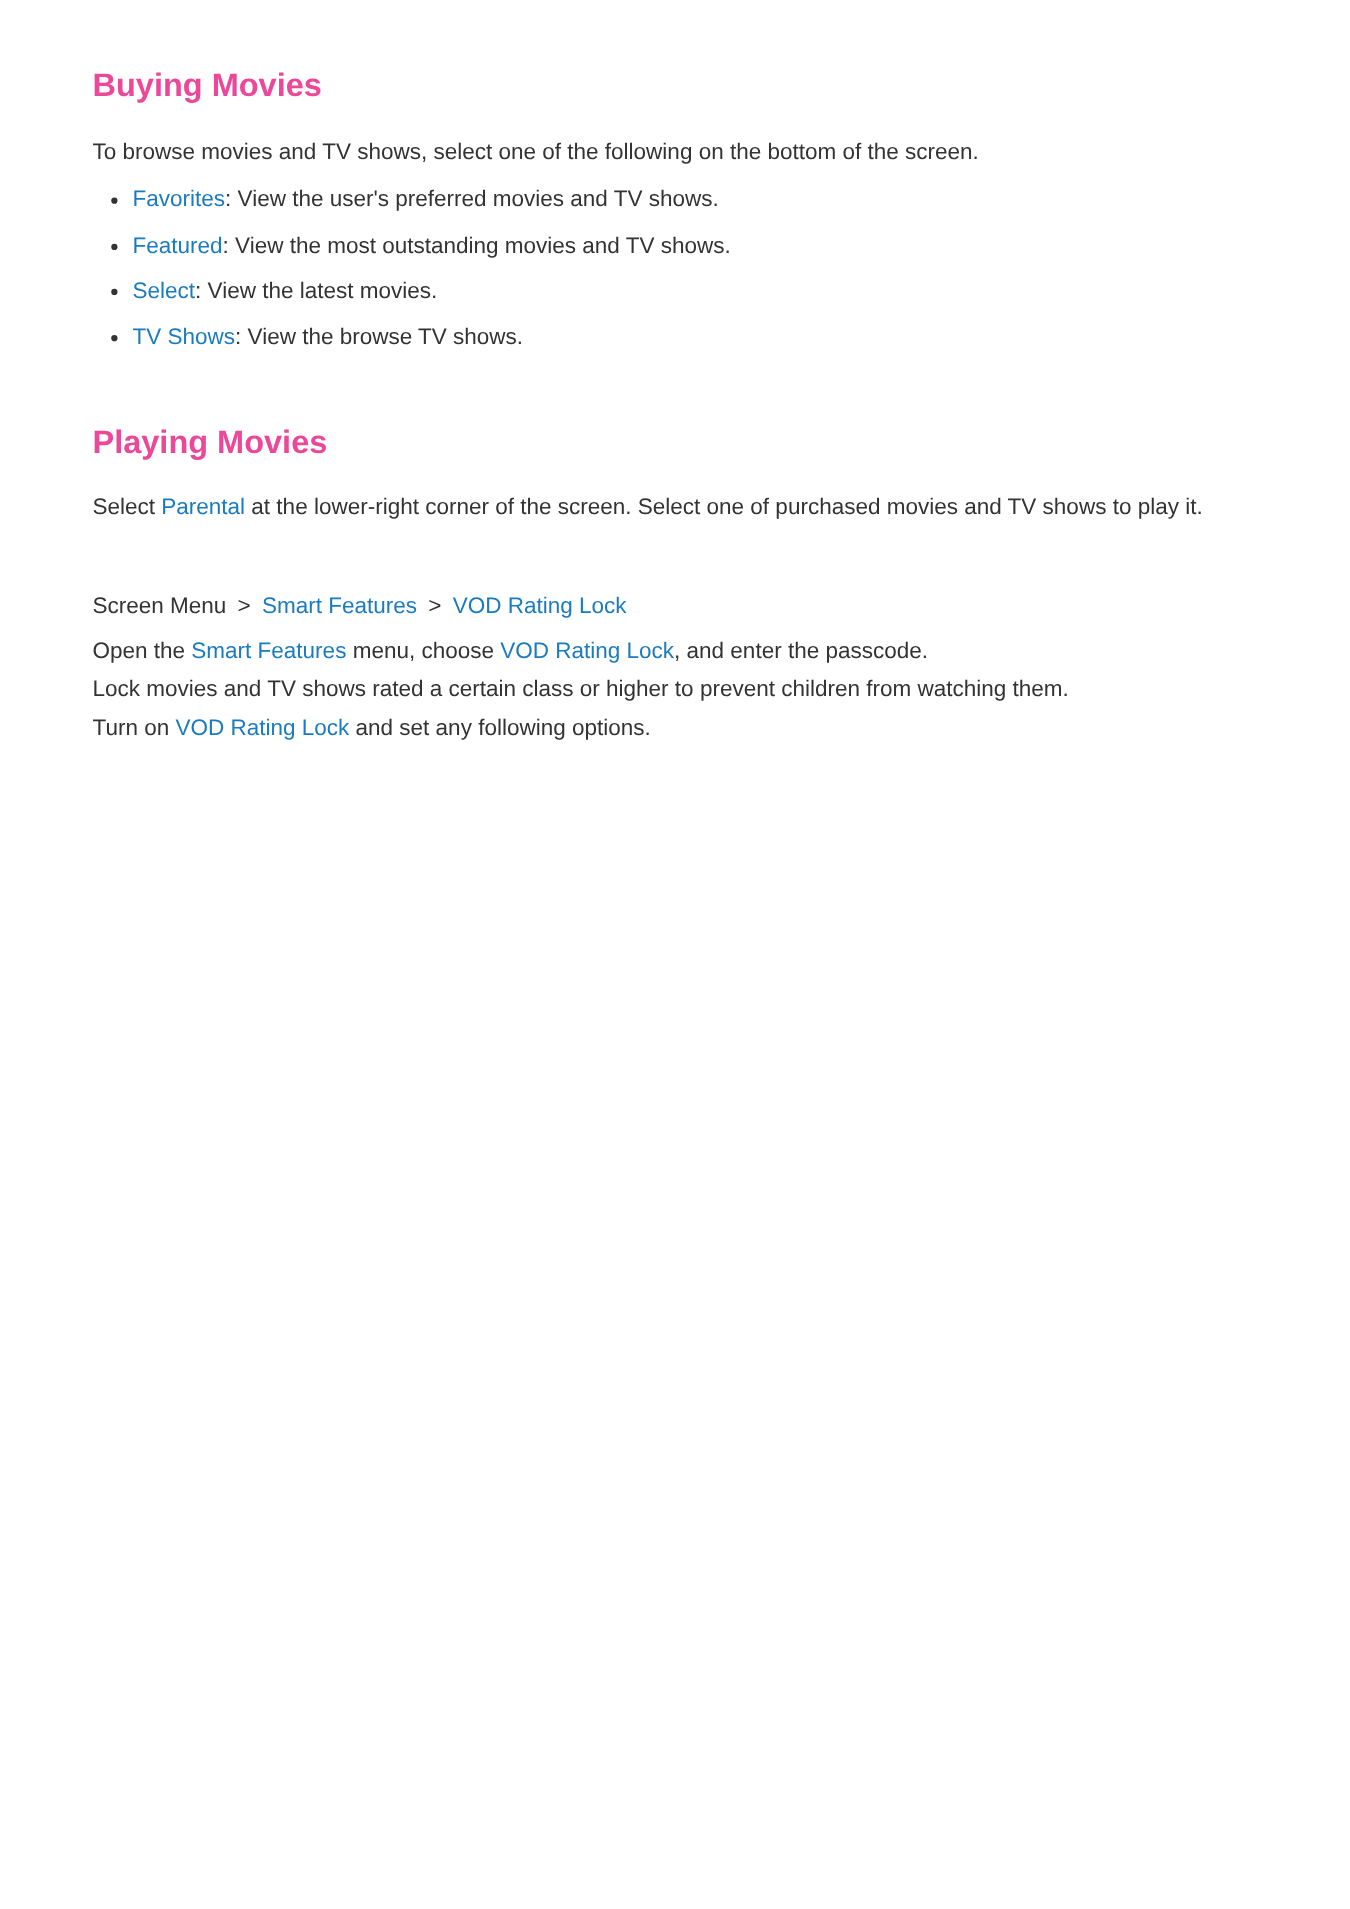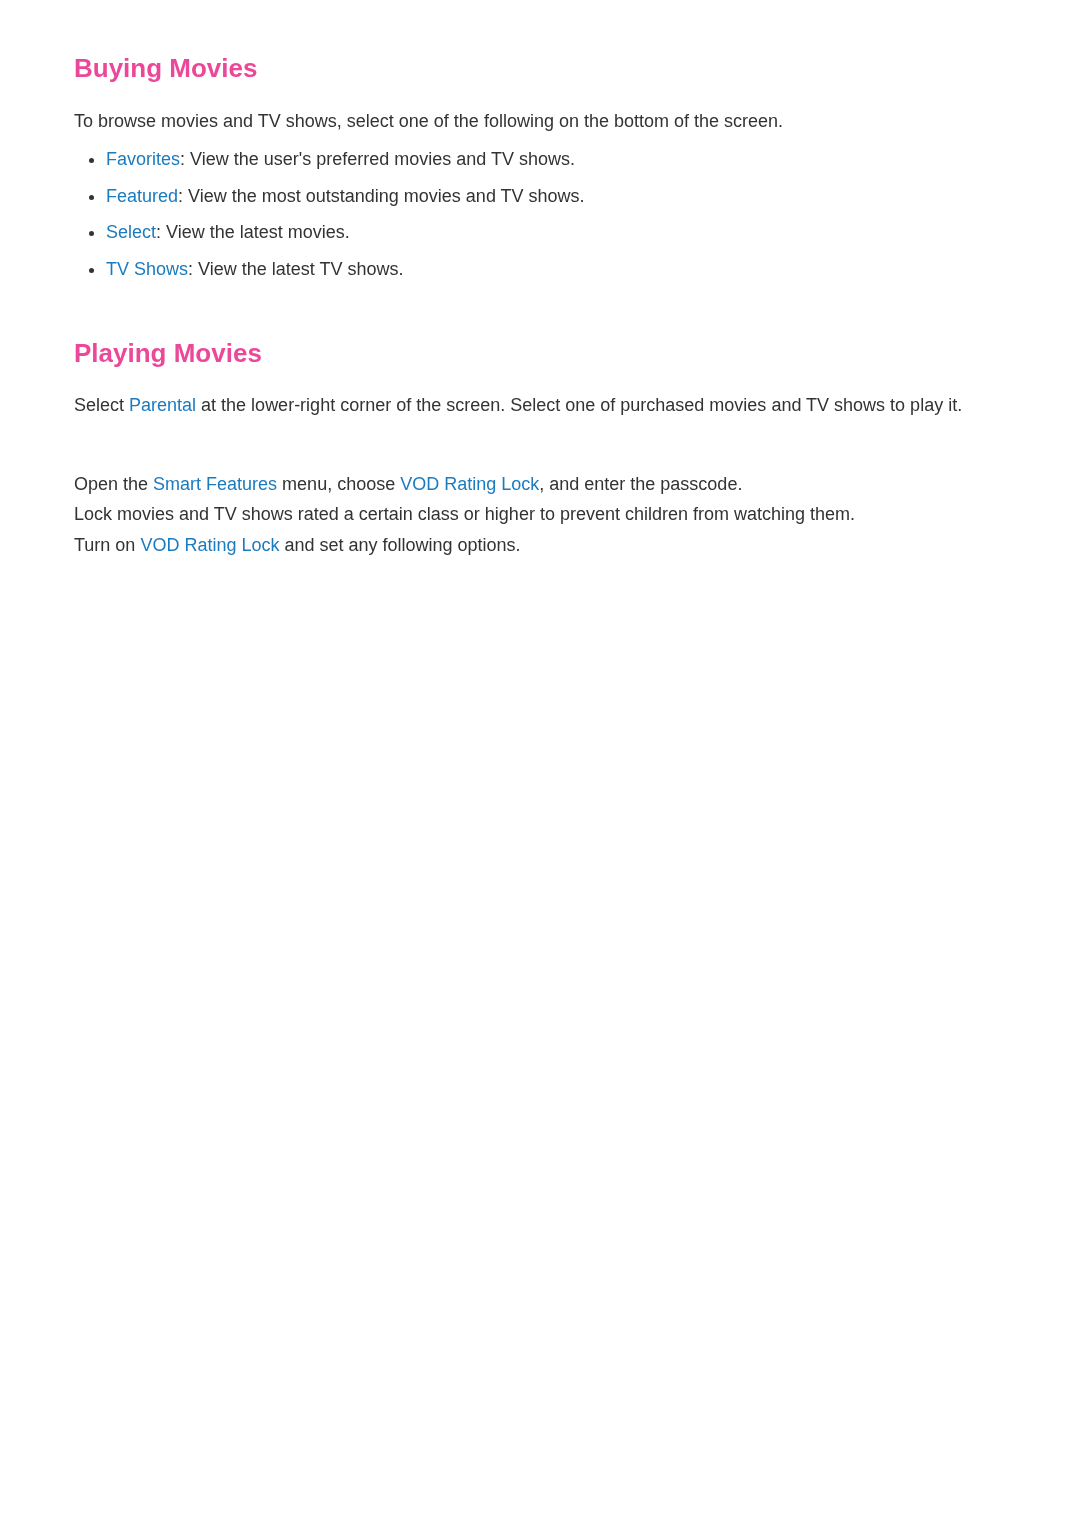--- a/index.html
+++ b/index.html
@@ -72,37 +72,44 @@
       <li>
         <a class="link" href="#">Favorites</a><span>: View the user's preferred movies and TV shows.</span>
       </li>
       <li>
         <a class="link" href="#">Featured</a><span>: View the most outstanding movies and TV shows.</span>
       </li>
       <li>
         <a class="link" href="#">Select</a><span>: View the latest movies.</span>
       </li>
       <li>
-        <a class="link" href="#">TV Shows</a><span>: View the latest TV shows.</span>
+        <a class="link" href="#">TV Shows</a><span>: View the browse TV shows.</span>
       </li>
     </ul>
   </div>
 </section>
 
 <section class="section">
   <h2 class="section-title">Playing Movies</h2>
   <div class="section-body">
     <p>
       <span>Select </span><a class="link" href="#">Parental</a><span> at the lower-right corner of the screen. Select one of purchased movies and TV shows to play it.</span>
     </p>
   </div>
 </section>
 
 <section class="section">
   <div class="section-body">
+    <p class="breadcrumb-line">
+      <span>Screen Menu</span>
+      <span class="breadcrumb-arrow"> &gt; </span>
+      <a class="link" href="#">Smart Features</a>
+      <span class="breadcrumb-arrow"> &gt; </span>
+      <a class="link" href="#">VOD Rating Lock</a>
+    </p>
     <p>
       <span>Open the </span><a class="link" href="#">Smart Features</a><span> menu, choose </span><a class="link" href="#">VOD Rating Lock</a><span>, and enter the passcode.</span>
     </p>
     <p>Lock movies and TV shows rated a certain class or higher to prevent children from watching them.</p>
     <p>
       <span>Turn on </span><a class="link" href="#">VOD Rating Lock</a><span> and set any following options.</span>
     </p>
   </div>
 </section>
 

